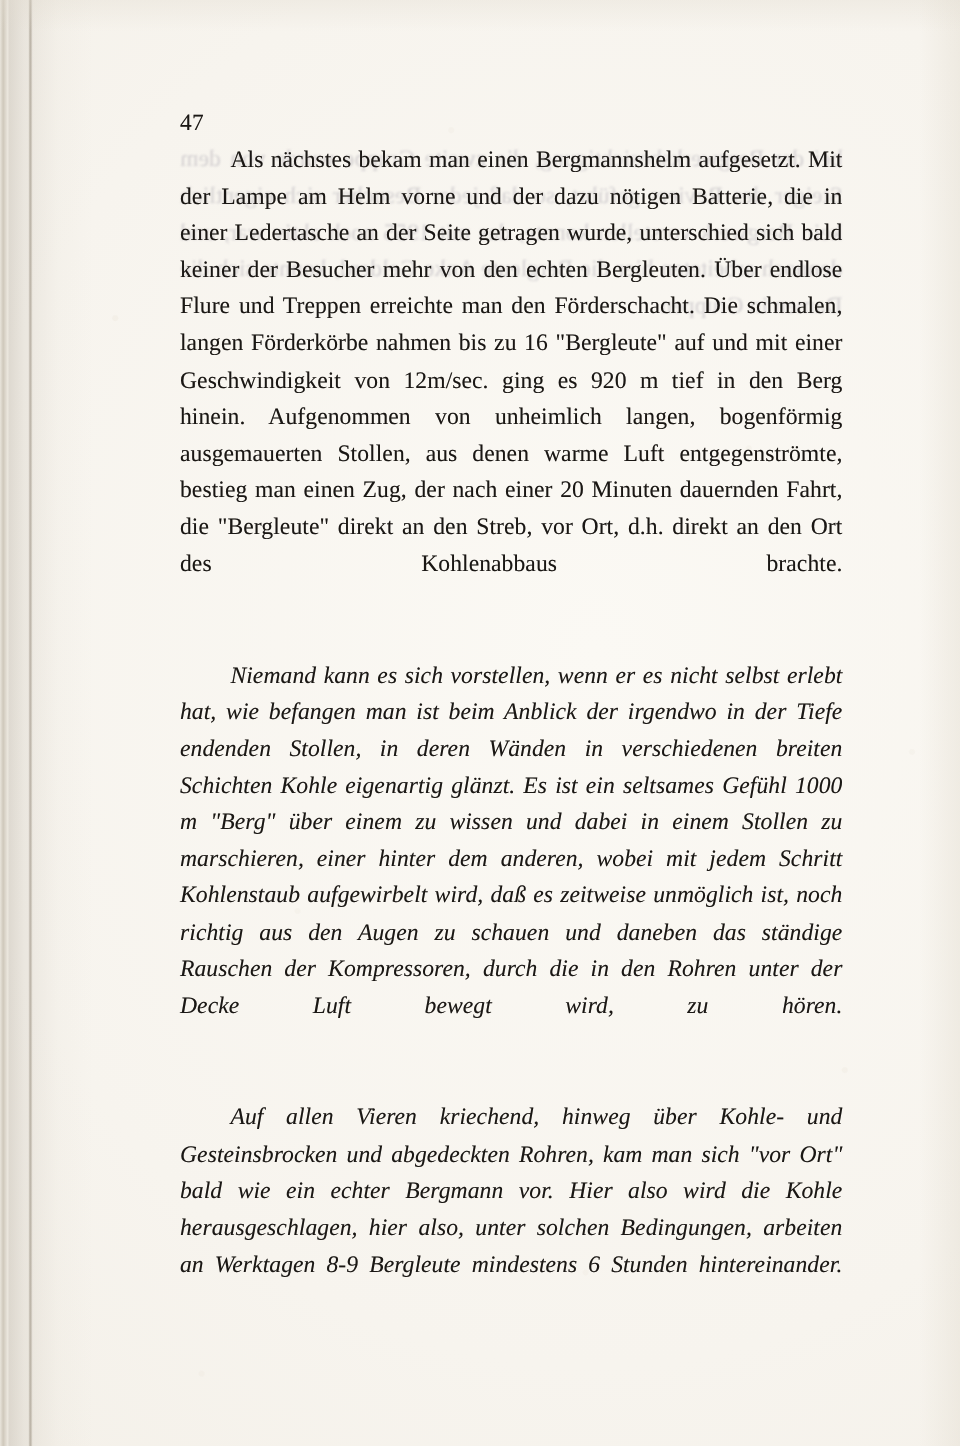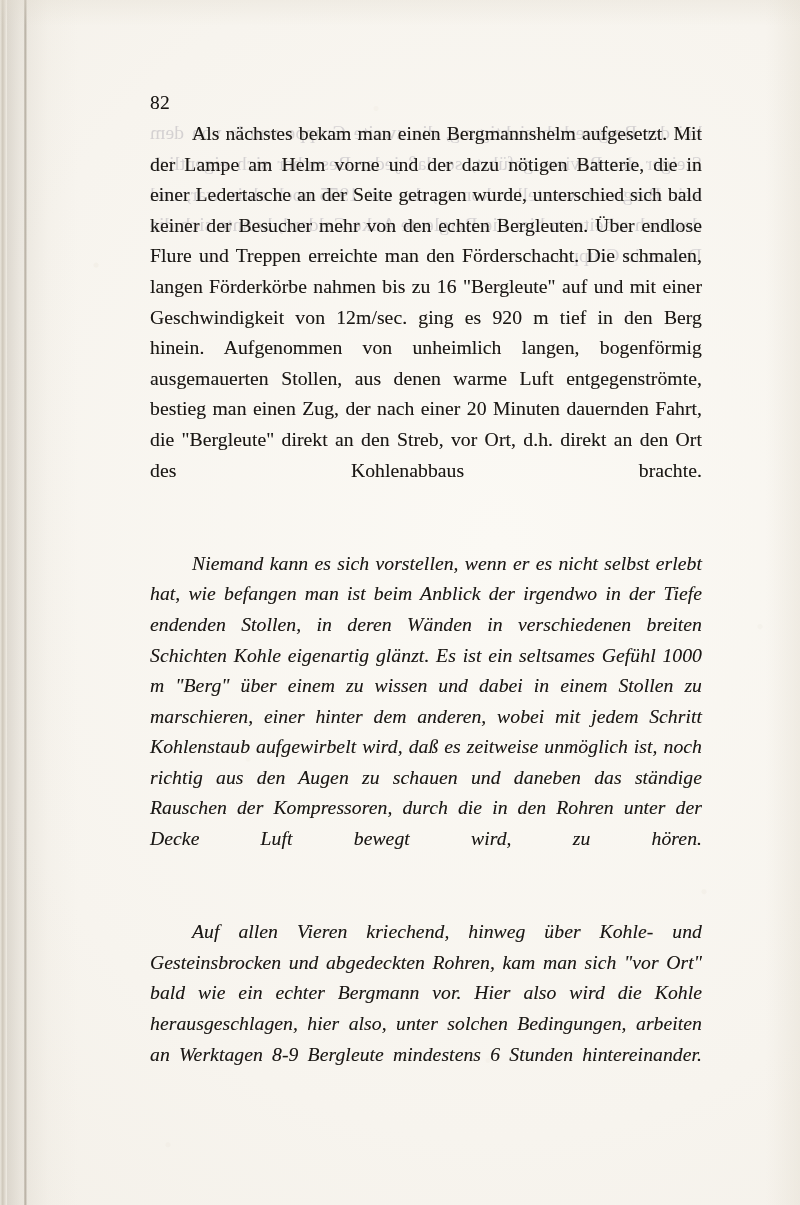--- a/index.html
+++ b/index.html
@@ -142,21 +142,21 @@
   <div class="showthrough">
     <span>bei der Bergwerksbesichtigung, die zweite</span>
     <span>Gruppe wurde von dem Steiger des</span>
     <span>Reviers geführt, so daß jeder Besucher</span>
     <span>sich eigentlich kein Bergwerk vorstellen</span>
     <span>konnte, das mit 1955 noch aktiv war, und</span>
     <span>dennoch arbeiteten hier die Bergleute</span>
     <span>Anke Gelderd, konnte sich die Damen in Gruppen</span>
   </div>
 
-  <div class="folio">82</div>
+  <div class="folio">47</div>
 
   <div class="body">
     <p class="para indent">Als nächstes bekam man einen Bergmannshelm aufgesetzt. Mit der Lampe am Helm vorne und der dazu nötigen Batterie, die in einer Ledertasche an der Seite getragen wurde, unterschied sich bald keiner der Besucher mehr von den echten Bergleuten. Über endlose Flure und Treppen erreichte man den Förderschacht. Die schmalen, langen Förderkörbe nahmen bis zu 16 "Bergleute" auf und mit einer Geschwindigkeit von 12m/sec. ging es 920 m tief in den Berg hinein. Aufgenommen von unheimlich langen, bogenförmig ausgemauerten Stollen, aus denen warme Luft entgegenströmte, bestieg man einen Zug, der nach einer 20 Minuten dauernden Fahrt, die "Bergleute" direkt an den Streb, vor Ort, d.h. direkt an den Ort des Kohlenabbaus brachte.</p>
     <p class="para indent">Niemand kann es sich vorstellen, wenn er es nicht selbst erlebt hat, wie befangen man ist beim Anblick der irgendwo in der Tiefe endenden Stollen, in deren Wänden in verschiedenen breiten Schichten Kohle eigenartig glänzt. Es ist ein seltsames Gefühl 1000 m "Berg" über einem zu wissen und dabei in einem Stollen zu marschieren, einer hinter dem anderen, wobei mit jedem Schritt Kohlenstaub aufgewirbelt wird, daß es zeitweise unmöglich ist, noch richtig aus den Augen zu schauen und daneben das ständige Rauschen der Kompressoren, durch die in den Rohren unter der Decke Luft bewegt wird, zu hören.</p>
     <p class="para indent">Auf allen Vieren kriechend, hinweg über Kohle- und Gesteinsbrocken und abgedeckten Rohren, kam man sich "vor Ort" bald wie ein echter Bergmann vor. Hier also wird die Kohle herausgeschlagen, hier also, unter solchen Bedingungen, arbeiten an Werktagen 8-9 Bergleute mindestens 6 Stunden hintereinander.</p>
 
   </div>
 
   <div class="gutter-shadow"></div>
   <div class="gutter-edge"></div>

